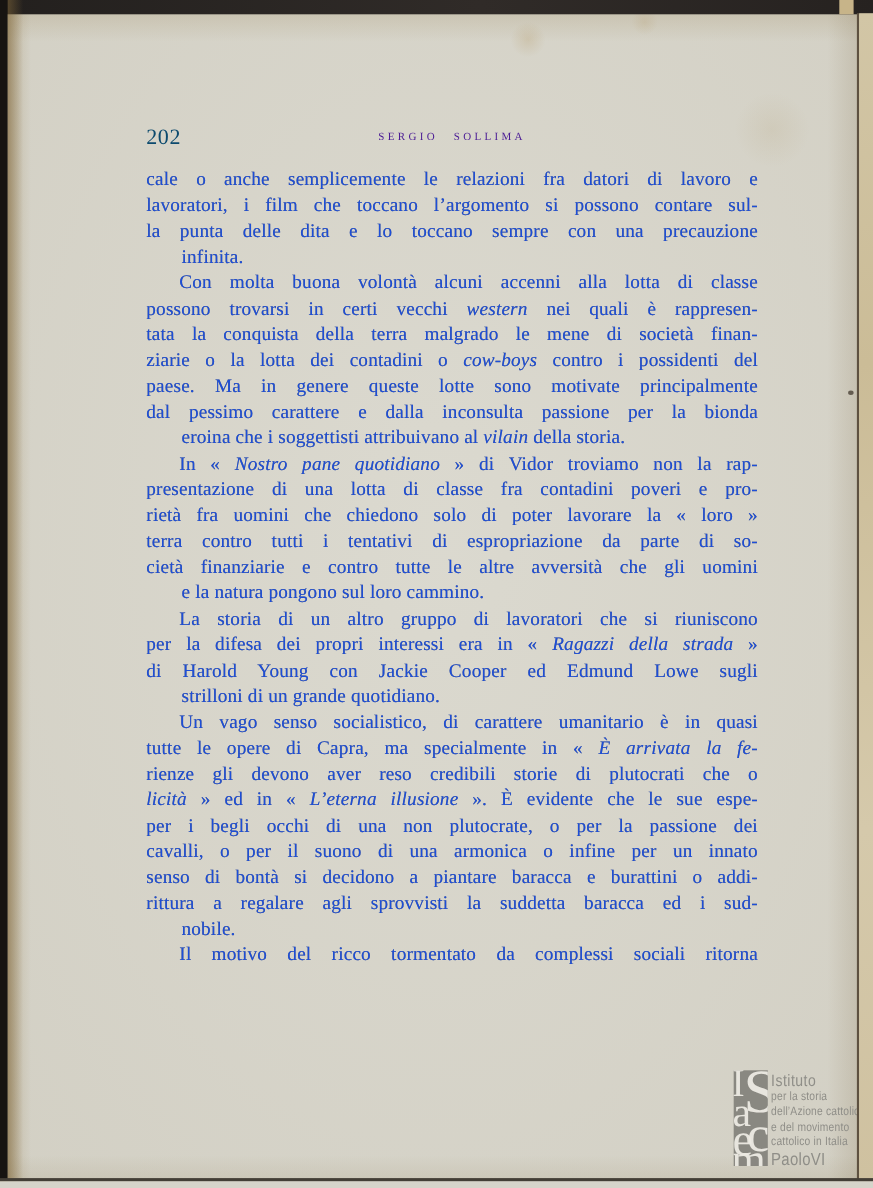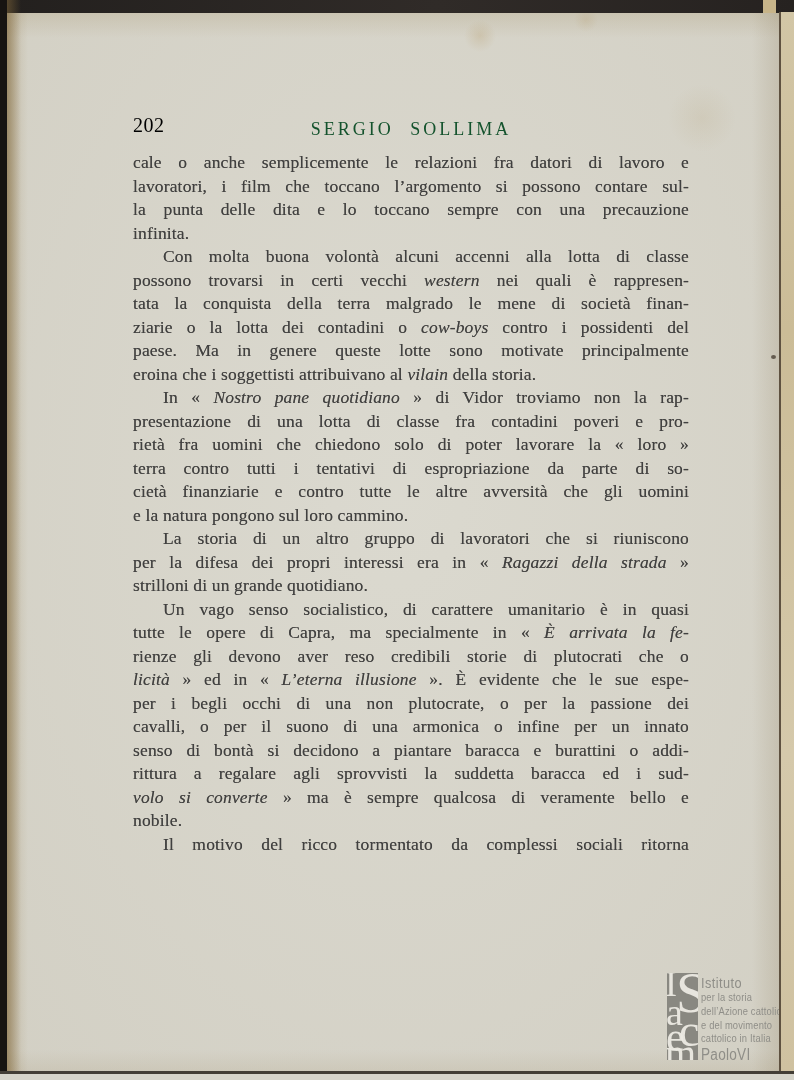--- a/index.html
+++ b/index.html
@@ -28,30 +28,30 @@
   .left-fade{position:absolute;left:7px;top:0;width:14px;height:1072px;
     background:linear-gradient(90deg,rgba(128,103,58,.55),rgba(128,103,58,0));}
   .right-line{position:absolute;left:779px;top:12px;width:2px;height:1060px;background:#5e5140;}
   .right-strip{position:absolute;left:781px;top:12px;width:13px;height:1060px;
     background:linear-gradient(180deg,#d2c6a6,#cbbc97 30%,#d5c9ab 70%,#cfc1a0);}
   .bottom-line{position:absolute;left:0;top:1071px;width:794px;height:3px;background:#433e36;}
   .bottom-strip{position:absolute;left:0;top:1074px;width:794px;height:6px;background:#d6d4ca;}
   .speck{position:absolute;left:771px;top:355px;width:5px;height:4px;border-radius:50%;
     background:#4a4136;opacity:.8;}
   
-  .page-number{position:absolute;left:133px;top:114px;font-size:20px;color:#000000;
+  .page-number{position:absolute;left:133px;top:114px;font-size:20px;color:#0c4a6e;
     letter-spacing:.5px;}
   .running-head{position:absolute;left:133px;top:119px;width:556px;text-align:center;
-    font-size:18px;letter-spacing:3px;word-spacing:9px;color:#14532d;}
+    font-size:10px;letter-spacing:3px;word-spacing:9px;color:#4c1d95;}
   
   .text-block{position:absolute;left:133px;top:151px;width:556px;
-    font-size:17.5px;line-height:23.5px;color:#404040;
+    font-size:17.5px;line-height:23.5px;color:#1d4ed8;
     text-shadow:0 0 .4px rgba(45,40,32,.55);letter-spacing:.15px;}
   .line{height:23.5px;overflow:hidden;text-align:justify;text-align-last:justify;}
-  .line.last{text-align-last:left;}
+  .line.last{text-align-last:left;margin-left:32px;}
   .line.indent{text-indent:30px;}
   .it{font-style:italic;}
   
   .wm-box{position:absolute;left:667px;top:973px;width:31px;height:87px;
     background:rgba(126,125,119,.88);overflow:hidden;}
   .wm-letter{position:absolute;color:rgba(236,234,227,.95);line-height:1;
     font-family:"Liberation Serif",serif;}
   .wm-l0{left:-2px;top:-7px;font-size:36px;}
   .wm-l1{left:9px;top:-8px;font-size:56px;}
   .wm-l2{left:-1px;top:20px;font-size:38px;}
@@ -78,39 +78,40 @@
   <div class="text-block" id="text-block">
       <div class="line"><span>cale o anche semplicemente le relazioni fra datori di lavoro e</span></div>
       <div class="line"><span>lavoratori, i film che toccano l’argomento si possono contare sul-</span></div>
       <div class="line"><span>la punta delle dita e lo toccano sempre con una precauzione</span></div>
       <div class="line last"><span>infinita.</span></div>
       <div class="line indent"><span>Con molta buona volontà alcuni accenni alla lotta di classe</span></div>
       <div class="line"><span>possono trovarsi in certi vecchi </span><span class="it">western</span><span> nei quali è rappresen-</span></div>
       <div class="line"><span>tata la conquista della terra malgrado le mene di società finan-</span></div>
       <div class="line"><span>ziarie o la lotta dei contadini o </span><span class="it">cow-boys</span><span> contro i possidenti del</span></div>
       <div class="line"><span>paese. Ma in genere queste lotte sono motivate principalmente</span></div>
+      <div class="line"><span>dal pessimo carattere e dalla inconsulta passione per la bionda</span></div>
       <div class="line last"><span>eroina che i soggettisti attribuivano al </span><span class="it">vilain</span><span> della storia.</span></div>
       <div class="line indent"><span>In « </span><span class="it">Nostro pane quotidiano</span><span> » di Vidor troviamo non la rap-</span></div>
       <div class="line"><span>presentazione di una lotta di classe fra contadini poveri e pro-</span></div>
       <div class="line"><span>rietà fra uomini che chiedono solo di poter lavorare la « loro »</span></div>
       <div class="line"><span>terra contro tutti i tentativi di espropriazione da parte di so-</span></div>
       <div class="line"><span>cietà finanziarie e contro tutte le altre avversità che gli uomini</span></div>
       <div class="line last"><span>e la natura pongono sul loro cammino.</span></div>
       <div class="line indent"><span>La storia di un altro gruppo di lavoratori che si riuniscono</span></div>
       <div class="line"><span>per la difesa dei propri interessi era in « </span><span class="it">Ragazzi della strada</span><span> »</span></div>
+      <div class="line"><span>di Harold Young con Jackie Cooper ed Edmund Lowe sugli</span></div>
       <div class="line last"><span>strilloni di un grande quotidiano.</span></div>
       <div class="line indent"><span>Un vago senso socialistico, di carattere umanitario è in quasi</span></div>
       <div class="line"><span>tutte le opere di Capra, ma specialmente in « </span><span class="it">È arrivata la fe-</span></div>
       <div class="line"><span>rienze gli devono aver reso credibili storie di plutocrati che o</span></div>
       <div class="line"><span class="it">licità</span><span> » ed in « </span><span class="it">L’eterna illusione</span><span> ». È evidente che le sue espe-</span></div>
       <div class="line"><span>per i begli occhi di una non plutocrate, o per la passione dei</span></div>
       <div class="line"><span>cavalli, o per il suono di una armonica o infine per un innato</span></div>
       <div class="line"><span>senso di bontà si decidono a piantare baracca e burattini o addi-</span></div>
       <div class="line"><span>rittura a regalare agli sprovvisti la suddetta baracca ed i sud-</span></div>
-      <div class="line"><span class="it">volo si converte</span><span> » ma è sempre qualcosa di veramente bello e</span></div>
       <div class="line last"><span>nobile.</span></div>
       <div class="line indent"><span>Il motivo del ricco tormentato da complessi sociali ritorna</span></div>
     </div>
 
   <div class="wm-box" id="wm-box">
       <span class="wm-letter wm-l0">I</span>
       <span class="wm-letter wm-l1">S</span>
       <span class="wm-letter wm-l2">a</span>
       <span class="wm-letter wm-l3">c</span>
       <span class="wm-letter wm-l4">e</span>

